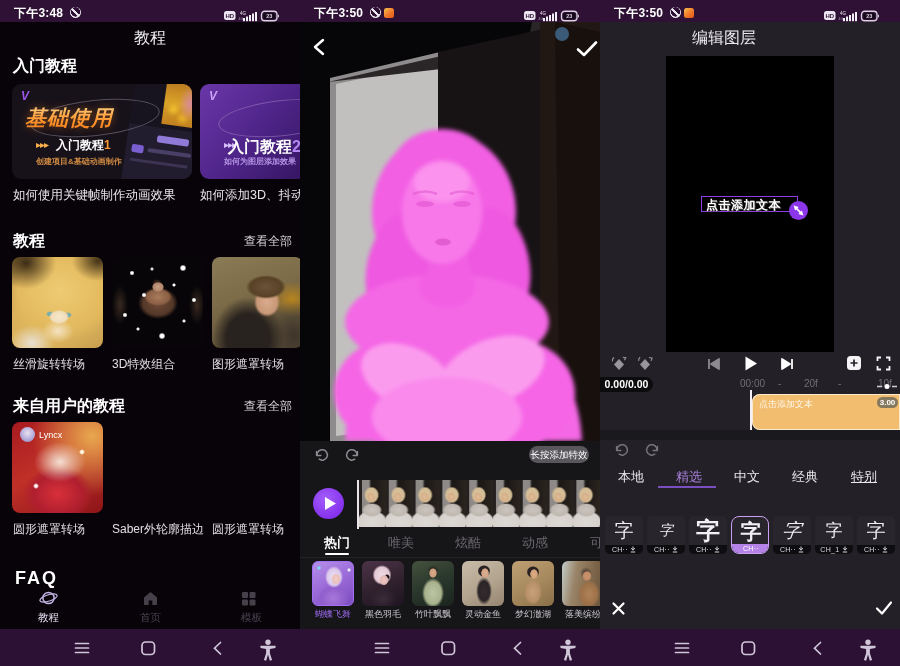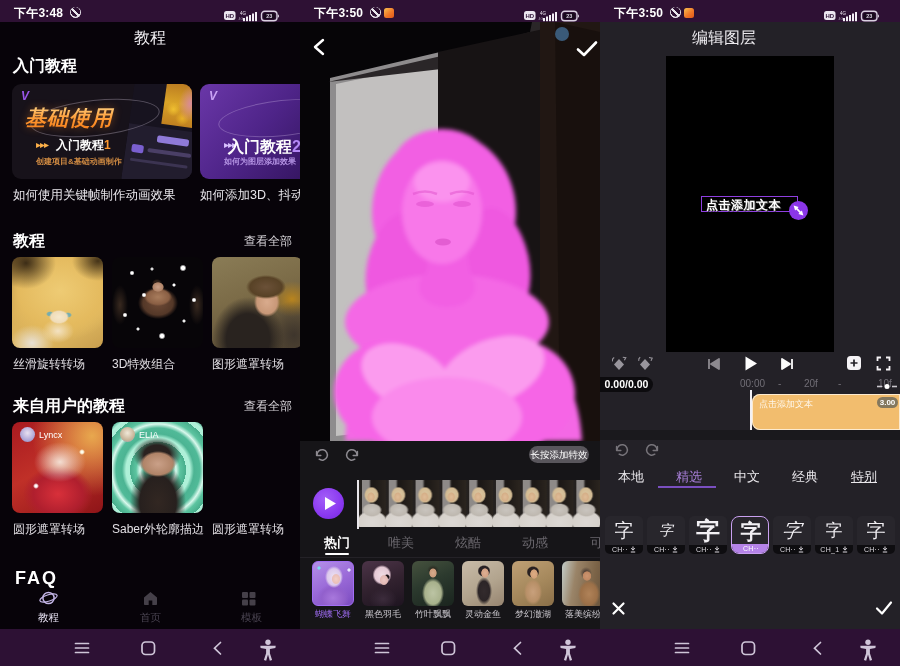--- a/index.html
+++ b/index.html
@@ -220,24 +220,20 @@
   <div class="abs tlab" style="left:112px;top:356px;">3D特效组合</div>
   <div class="abs tlab" style="left:212px;top:356px;">图形遮罩转场</div>
 
   <div class="abs" style="left:13px;top:396px;color:#fff;font-size:16px;font-weight:bold;">来自用户的教程</div>
   <div class="abs" style="right:8px;top:398px;color:#d8d5da;font-size:12px;">查看全部</div>
 
   <div class="abs th t21" style="left:12px;top:422px;padding-left:13px;">
     <div class="uavatar" style="background:radial-gradient(circle at 50% 40%, #e8e0f0 0%, #b0a8d8 60%, #8880b0 100%);"></div>
     <div class="uname">Lyncx</div>
   </div>
-  <div class="abs th t22" style="left:112px;top:422px;">
-    <div class="uavatar" style="background:radial-gradient(circle at 50% 40%, #f0e8d8 0%, #c8b498 60%, #8898b8 100%);"></div>
-    <div class="uname">ELIA</div>
-  </div>
   <div class="abs tlab" style="left:13px;top:521px;">圆形遮罩转场</div>
   <div class="abs tlab" style="left:112px;top:521px;">Saber外轮廓描边</div>
   <div class="abs tlab" style="left:212px;top:521px;">圆形遮罩转场</div>
 
   <div class="abs" style="left:15px;top:568px;color:#fff;font-size:18px;font-weight:bold;letter-spacing:2px;">FAQ</div>
 
   <div class="abs" style="left:39px;top:589px;width:19px;height:18px;">
     <svg width="19" height="18" viewBox="0 0 19 18">
       <circle cx="9.5" cy="9" r="5.6" fill="none" stroke="#c3b5e6" stroke-width="1.5"></circle>
       <ellipse cx="9.5" cy="9" rx="9" ry="3.2" fill="none" stroke="#c3b5e6" stroke-width="1.2" transform="rotate(-18 9.5 9)"></ellipse>

